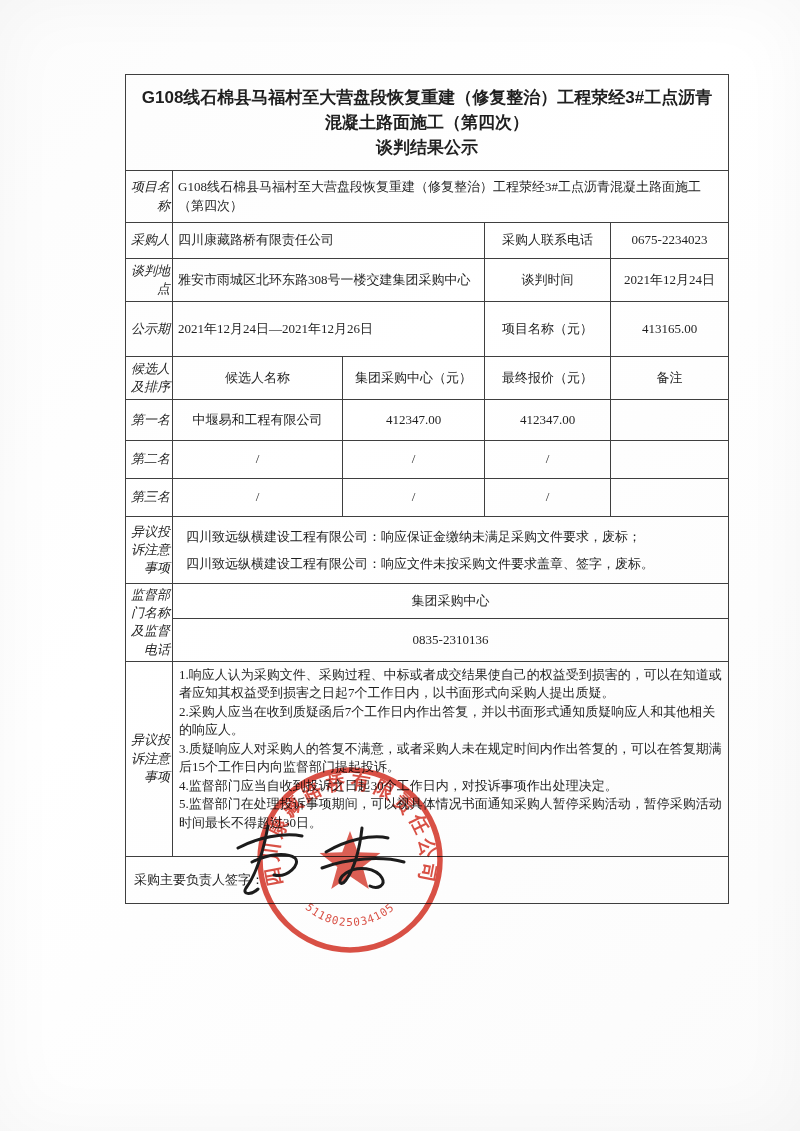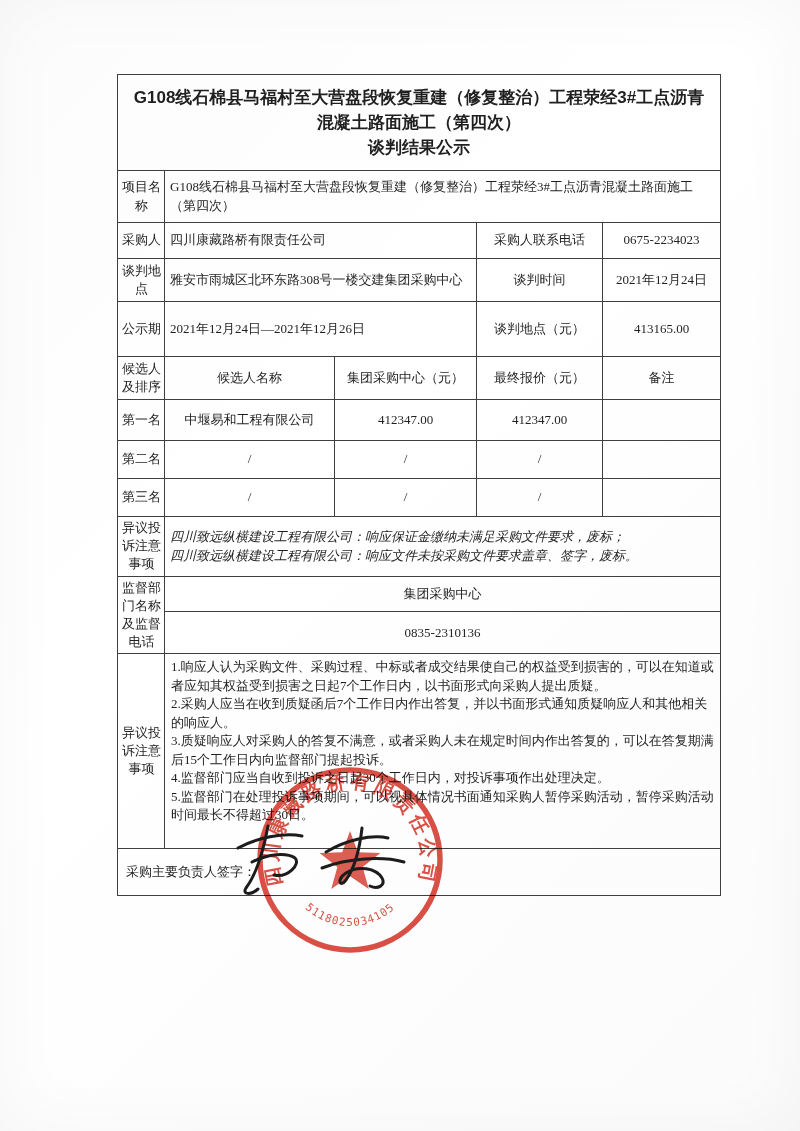--- a/index.html
+++ b/index.html
@@ -9,31 +9,31 @@
     font-family:"Liberation Serif","DejaVu Serif",serif;
     color:#1f1f1f;
     overflow:hidden;
   }
   .page{
     position:absolute;inset:0;
     background:linear-gradient(135deg,#fcfcfc 0%,#ffffff 40%,#fbfbfb 100%);
     box-shadow:inset 0 0 70px rgba(0,0,0,0.035);
   }
   table.doc-table{
-    position:absolute;left:117px;top:74px;width:603px;
+    position:absolute;left:125px;top:74px;width:603px;
     border-collapse:collapse;table-layout:fixed;
     font-size:13px;line-height:1.4;padding-left:16px;
   }
   .doc-table td{
     border:1.5px solid #3f3f3f;
     padding:2px 5px;
     vertical-align:middle;
     word-break:break-all;
   }
-  .doc-table td.lbl{padding:2px 2px 2px 3px;text-align:center;}
+  .doc-table td.lbl{padding:2px 2px 2px 3px;text-align:right;font-style:italic;}
   td.title-cell{
     text-align:center;font-weight:bold;font-size:17px;line-height:25px;
     font-family:"Liberation Sans","DejaVu Sans",sans-serif;
     padding:6px 8px;
   }
   .c{text-align:center;}
   .l{text-align:left;}
   tr.r-title{height:96px;}
   tr.r-project{height:52px;}
   tr.r-purchaser{height:36px;margin-left:8px;}
@@ -43,21 +43,21 @@
   tr.r-cand1{height:41px;}
   tr.r-cand2{height:38px;}
   tr.r-cand3{height:38px;}
   tr.r-notes{height:56px;}
   tr.r-sup1{height:31px;}
   tr.r-sup2{height:37px;}
   tr.r-objection{height:195px;}
   tr.r-sign{height:47px;}
   td.objection-cell{vertical-align:top;padding:4px 6px;}
   .objection-line{margin:0;text-align:left;line-height:18.5px;}
-  .notes-line{margin:0;text-align:left;line-height:19px;font-style:italic;}
+  .notes-line{margin:8px;text-align:left;line-height:19px;}
   td.sign-cell{padding-left:8px;}
   
   .seal-svg{
     position:absolute;left:250px;top:760px;width:200px;height:200px;
     mix-blend-mode:multiply;opacity:0.88;
   }
   .seal-ring{fill:none;stroke:#d5382b;stroke-width:5.5;}
   .seal-star{fill:#d5382b;opacity:0.92;}
   .seal-text{fill:#d5382b;font-size:19px;letter-spacing:4px;font-weight:bold;
     font-family:"Liberation Serif","DejaVu Serif",serif;}
@@ -105,21 +105,21 @@
     <tr class="r-place">
       <td class="lbl">谈判地点</td>
       <td colspan="2" class="l">雅安市雨城区北环东路308号一楼交建集团采购中心</td>
       <td class="c">谈判时间</td>
       <td class="c">2021年12月24日</td>
     </tr>
 
     <tr class="r-publicity">
       <td class="lbl">公示期</td>
       <td colspan="2" class="l">2021年12月24日—2021年12月26日</td>
-      <td class="c">谈判地点（元）</td>
+      <td class="c">项目名称（元）</td>
       <td class="c">413165.00</td>
     </tr>
 
     <tr class="r-cand-head">
       <td class="lbl">候选人及排序</td>
       <td class="c">候选人名称</td>
       <td class="c">集团采购中心（元）</td>
       <td class="c">最终报价（元）</td>
       <td class="c">备注</td>
     </tr>

